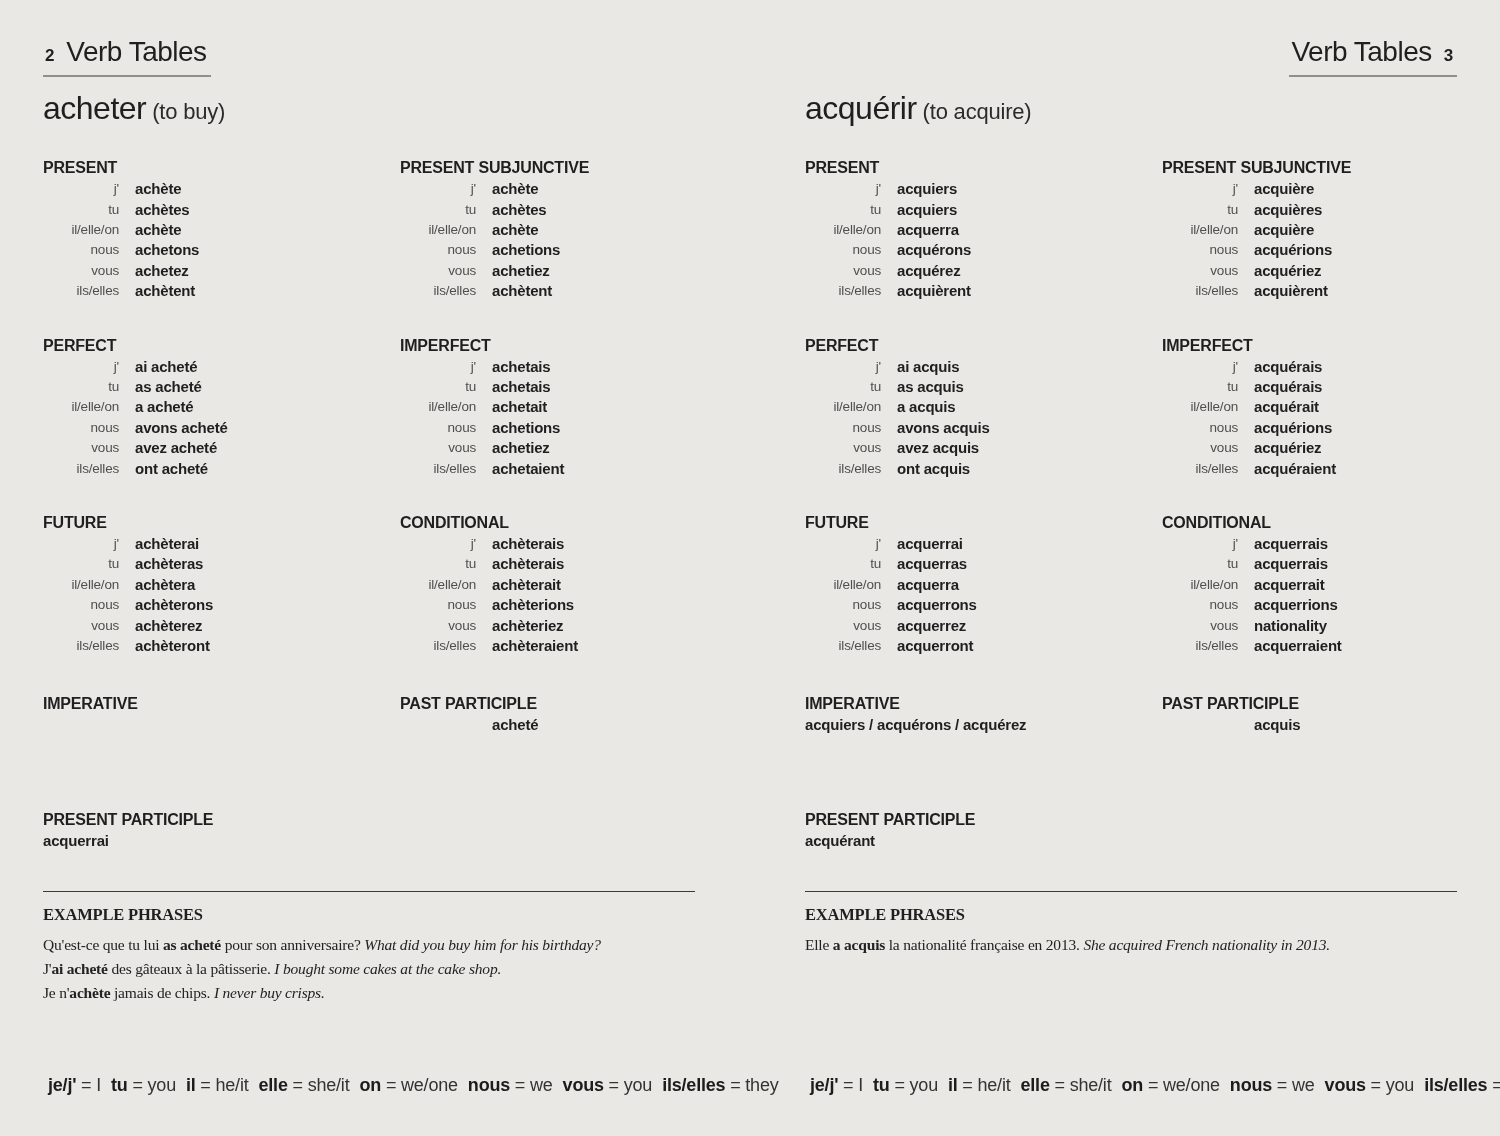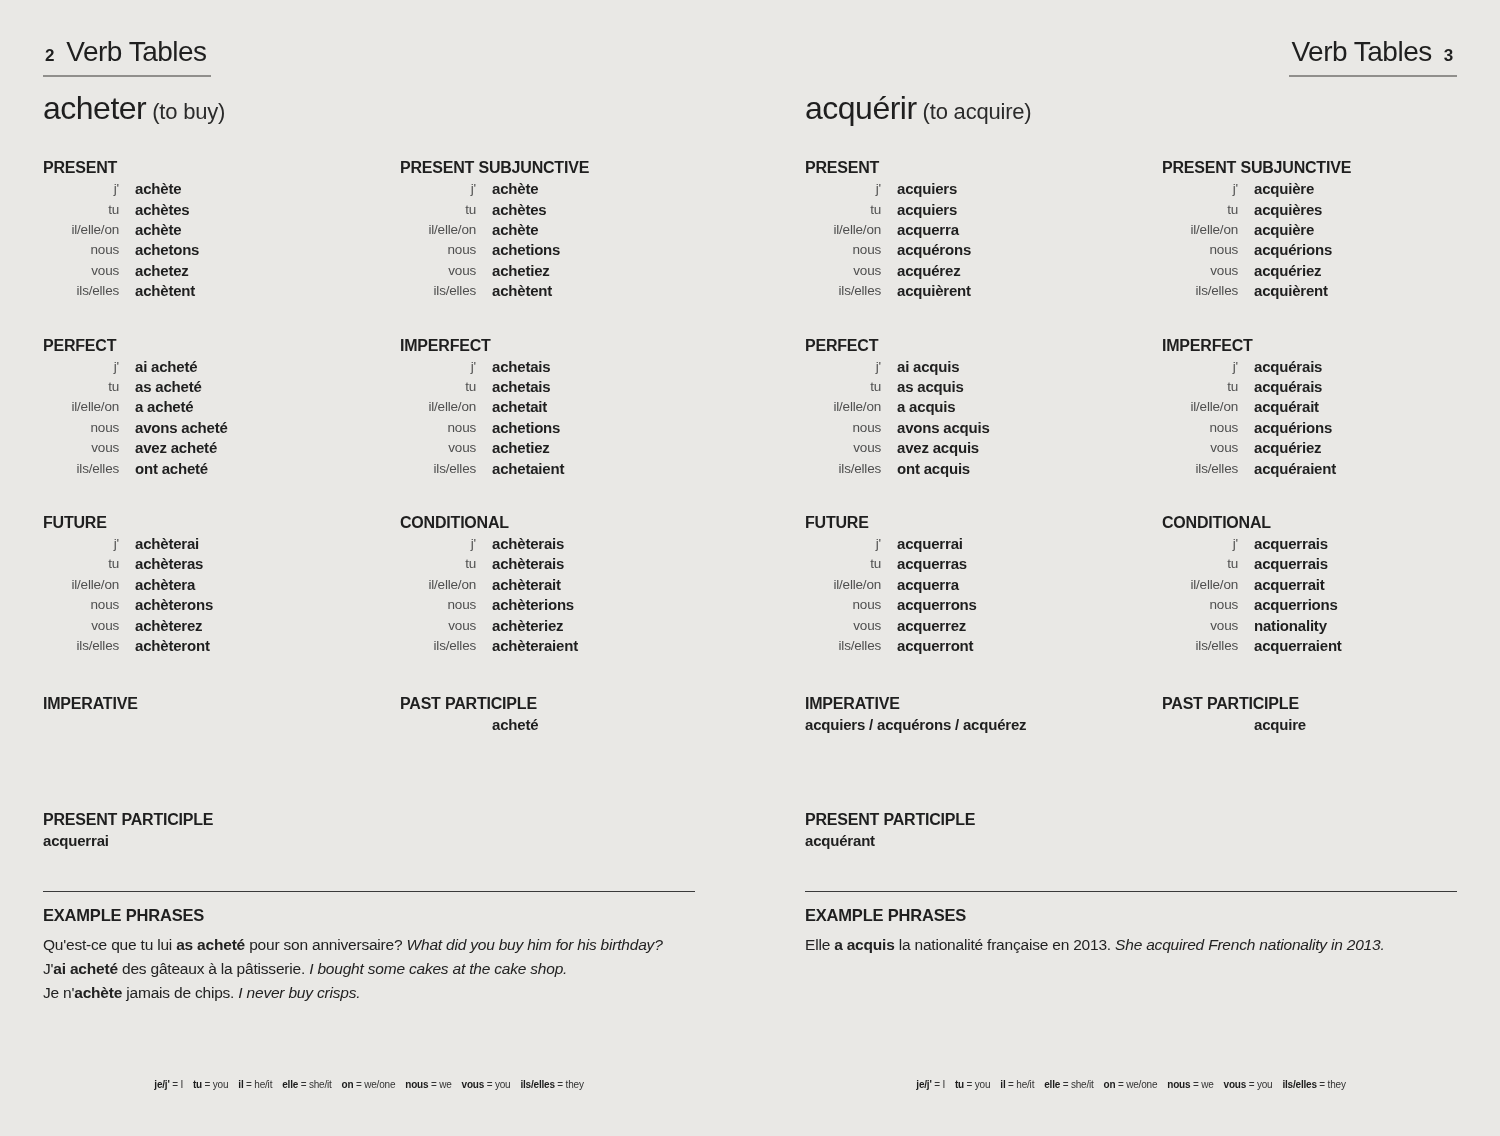--- a/index.html
+++ b/index.html
@@ -64,36 +64,37 @@
   }
   .nf-value { font-size: 15px; font-weight: 700; line-height: 20px; }
   .nf-value--indent { padding-left: 92px; }
   .presentpart-block { margin-top: 41px; }
 
   
   .examples {
     margin-top: 40px;
     border-top: 1.5px solid #3a3a3a;
     padding-top: 12px;
+    font-family: Liberation Serif, serif;
   }
   .examples-heading { font-size: 16.5px; font-weight: 700; line-height: 22px; }
   .example-list { margin-top: 7px; }
   .phrase {
     font-size: 15.5px; line-height: 24.4px;
     padding-left: 17px; text-indent: -17px;
     color: #222;
   }
   .phrase .seg-b { font-weight: 700; }
   .phrase .seg-i { font-style: italic; }
 
   
   .legend {
     position: absolute; bottom: 42px; left: 0;
     width: 100%; text-align: center;
-    font-size: 10px; line-height: 18px; color: #333;
+    font-size: 18px; line-height: 18px; color: #333;
     white-space: nowrap;
   }
   .legend-pair { margin: 0 5px; }
   .legend-term { font-weight: 700; color: #1c1c1c; }
 </style>
 </head>
 <body>
 
 <div class="spread">
 
@@ -474,21 +475,21 @@
         </div>
       </div>
 
     <div class="nonfinite-grid">
       <div class="tense-block">
         <div class="tense-heading">IMPERATIVE</div>
         <div class="nf-value">acquiers / acquérons / acquérez</div>
       </div>
       <div class="tense-block">
         <div class="tense-heading">PAST PARTICIPLE</div>
-        <div class="nf-value nf-value--indent">acquire</div>
+        <div class="nf-value nf-value--indent">acquis</div>
       </div>
     </div>
 
     <div class="presentpart-block">
       <div class="tense-heading">PRESENT PARTICIPLE</div>
       <div class="nf-value">acquérant</div>
     </div>
 
     <section class="examples">
       <h2 class="examples-heading">EXAMPLE PHRASES</h2>

